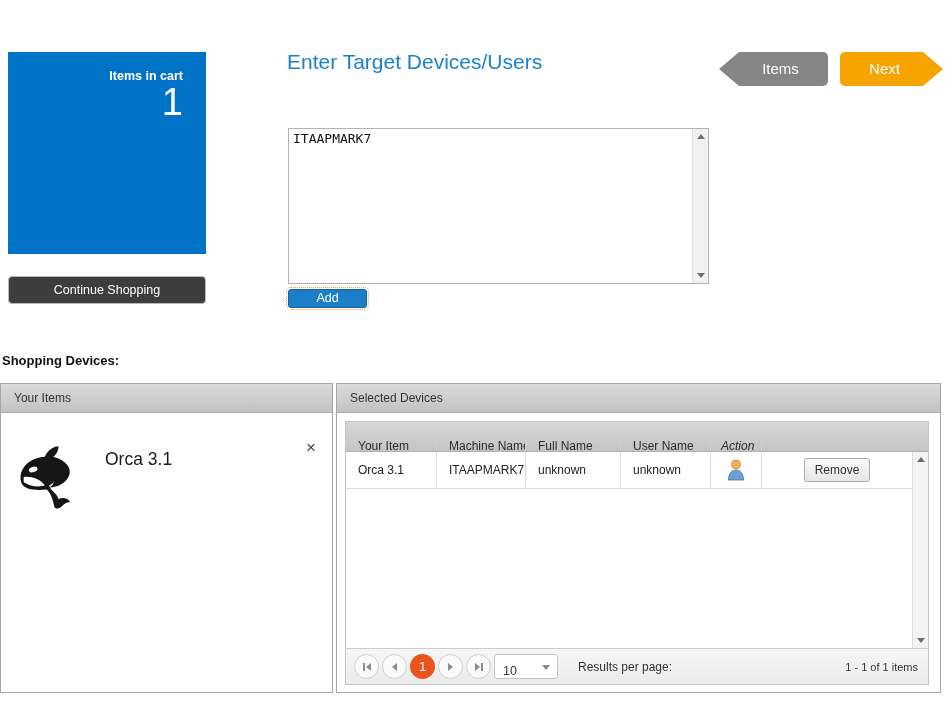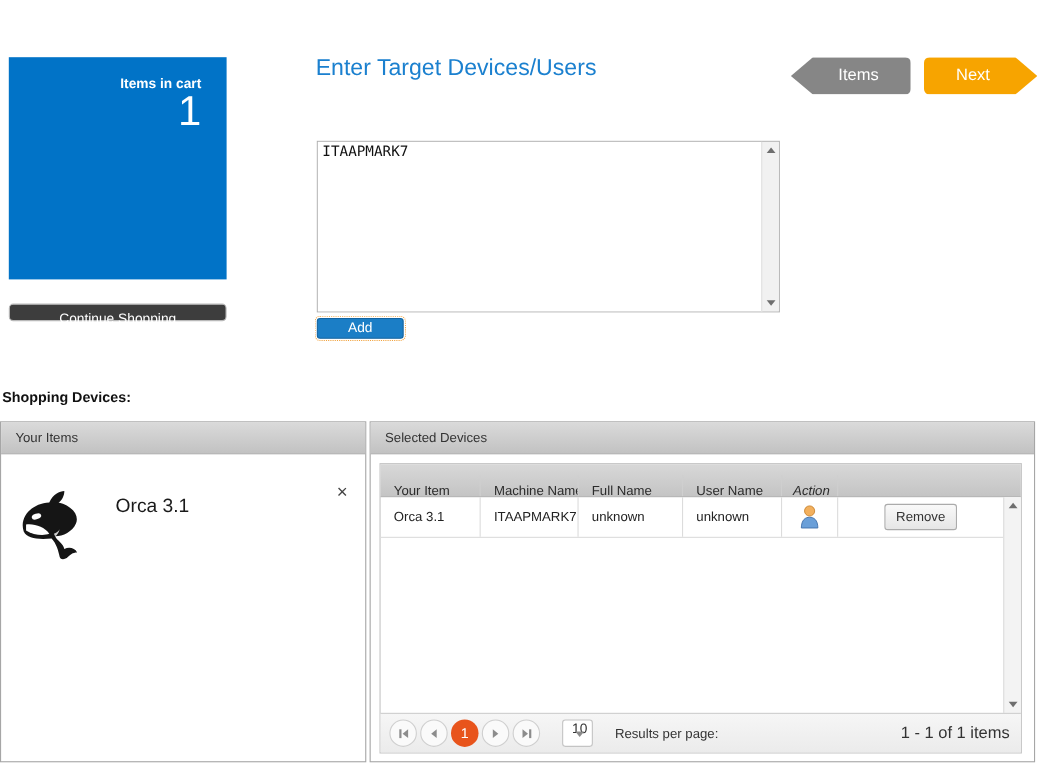--- a/index.html
+++ b/index.html
@@ -7,21 +7,21 @@
   body { font-family:"Liberation Sans","DejaVu Sans",sans-serif; color:#1a1a1a; }
   #app { position:relative; width:951px; height:701px; background:#fff; overflow:hidden; }
 
   
   .page-title { position:absolute; left:6px; top:2px; font-size:30px; font-weight:400; color:#1377c0; }
 
   
   .cart-box { position:absolute; left:8px; top:52px; width:198px; height:202px; background:#0173c7; }
   .cart-label { position:absolute; top:17px; right:23px; color:#fff; font-size:12.5px; font-weight:700; }
   .cart-count { position:absolute; top:30px; right:23px; color:#fff; font-size:38px; font-weight:300; line-height:1.1; }
-  .continue-btn { position:absolute; left:8px; top:276px; width:198px; height:16px; background:#3d3d3d;
+  .continue-btn { position:absolute; left:8px; top:276px; width:198px; height:28px; background:#3d3d3d;
     border:1px solid #b9b9b9; border-radius:4px; color:#fff; font-size:12.5px; text-align:center; line-height:26px; cursor:pointer; }
 
   
   .enter-heading { position:absolute; left:287px; top:50px; font-size:21px; font-weight:400; color:#1b80cf; }
   .instruction { position:absolute; left:287px; top:96px; font-size:13px; color:#111; }
   .instruction b { font-weight:700; }
 
   .textarea-wrap { position:absolute; left:288px; top:128px; width:421px; height:156px; border:1px solid #b3b3b3; background:#fff; }
   .device-input { position:absolute; left:0; top:0; width:404px; height:154px; border:none; outline:none; resize:none;
     padding:2px 4px; font-family:"DejaVu Sans Mono","Liberation Mono",monospace; font-size:13px; color:#111; overflow:hidden; background:#fff; }
@@ -75,27 +75,27 @@
   .pager { position:absolute; left:0; right:0; bottom:0; height:36px; background:linear-gradient(#f6f6f6,#ebebeb);
     border-top:1px solid #ccc; display:flex; align-items:center; padding:0 10px 0 8px; }
   .pg-btn { width:25px; height:25px; border:1px solid #cfcfcf; border-radius:50%; background:#fafafa;
     display:flex; align-items:center; justify-content:center; gap:1px; margin-right:3px; cursor:pointer; }
   .pg-current { width:25px; height:25px; border-radius:50%; background:#e8541c; color:#fff; font-size:13px;
     display:flex; align-items:center; justify-content:center; margin-right:3px; cursor:pointer; }
   .tri { width:0; height:0; border-style:solid; }
   .tri-left  { border-width:4px 5px 4px 0; border-color:transparent #8c8c8c transparent transparent; }
   .tri-right { border-width:4px 0 4px 5px; border-color:transparent transparent transparent #8c8c8c; }
   .bar-v { width:2px; height:8px; background:#8c8c8c; }
-  .page-size { width:28px; height:25px; border:1px solid #c4c4c4; border-radius:3px; background:#fff;
-    display:flex; align-items:flex-start; margin-left:17px; cursor:pointer; position:relative; }
+  .page-size { width:64px; height:25px; border:1px solid #c4c4c4; border-radius:3px; background:#fff;
+    display:flex; align-items:flex-end; margin-left:0; cursor:pointer; position:relative; }
   .page-size .val { font-size:12.5px; color:#333; padding-left:8px; }
   .dd-arrow { position:absolute; right:7px; top:10px; width:0; height:0; border-style:solid;
     border-width:5px 4px 0 4px; border-color:#8a8a8a transparent transparent transparent; }
   .results-label { font-size:12px; color:#333; margin-left:20px; }
-  .range-label { font-size:15px; color:#333; margin-left:auto; }
+  .range-label { font-size:11px; color:#333; margin-left:auto; }
 </style>
 </head>
 <body>
 
 <div id="app">
 
 
   <div class="cart-box">
     <div class="cart-label">Items in cart</div>
     <div class="cart-count">1</div>

